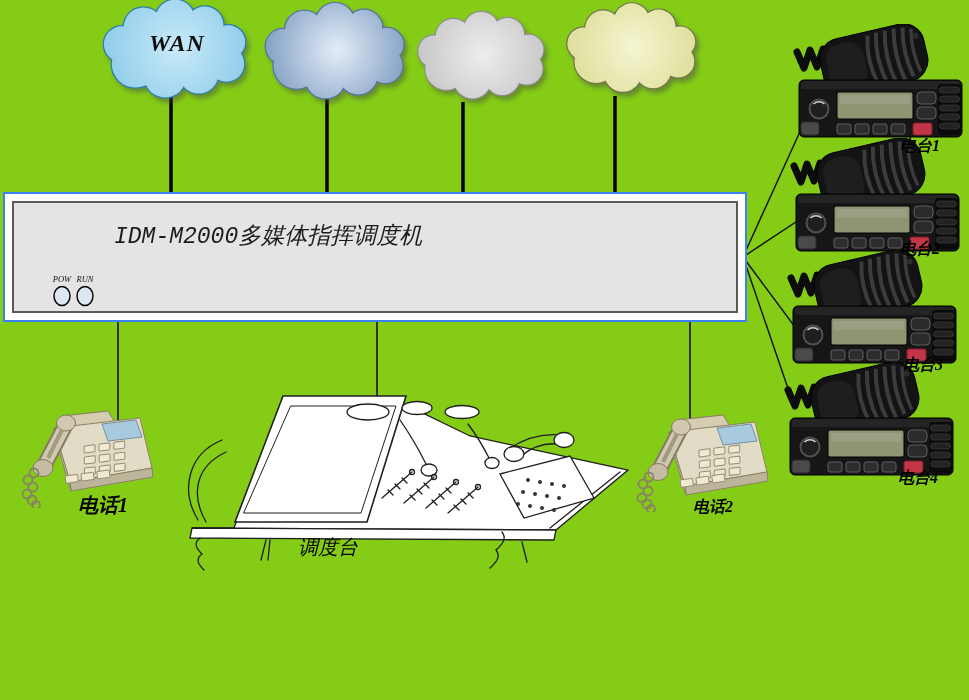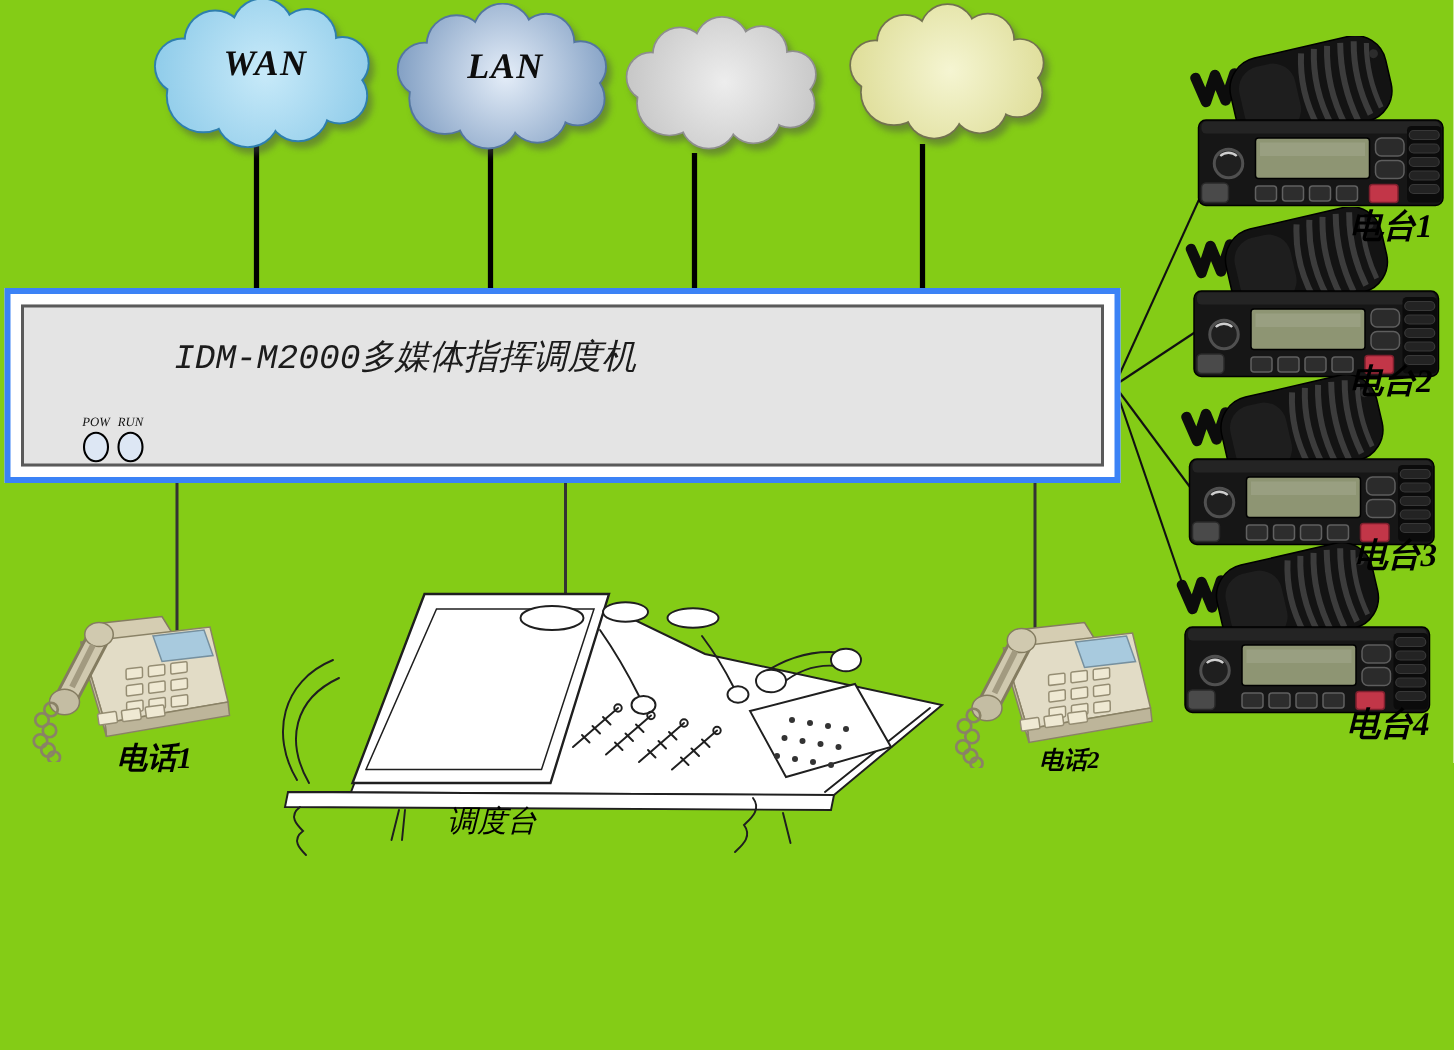--- a/index.html
+++ b/index.html
@@ -13,28 +13,28 @@
 
   
   .cloud{z-index:3;}
   .cloud svg{filter:drop-shadow(3px 4px 2px rgba(70,70,70,.45));}
   .cloud .cloud-label{position:absolute;left:0;right:0;top:30px;text-align:center;
         font-weight:bold;font-size:24px;color:#0d0d0d;letter-spacing:1px;}
   .cloud .cloud-label.two-line{top:16px;font-size:21px;line-height:1.25;letter-spacing:0.5px;}
 
   
   .main-unit{z-index:2;left:3px;top:192px;width:744px;height:130px;background:#ffffff;
-             border:4px solid #3b82f6;box-sizing:border-box;padding-left:44px;}
+             border:2px solid #3b82f6;box-sizing:border-box;padding-left:44px;}
   .main-panel{position:absolute;left:7px;top:7px;right:7px;bottom:7px;background:#e4e4e4;
               border:2px solid #5a5a5a;box-sizing:border-box;}
   .unit-title{position:absolute;left:100px;top:17px;font-size:23px;color:#1c1c1c;
               font-family:"Liberation Mono","DejaVu Sans Mono",monospace;white-space:nowrap;}
 
   
-  .dev-label{position:absolute;z-index:5;font-weight:bold;font-size:22px;color:#000;white-space:nowrap;}
+  .dev-label{position:absolute;z-index:5;font-weight:bold;font-size:16px;color:#000;white-space:nowrap;}
 
   .radio-block{z-index:4;width:175px;height:118px;}
   .phone-block{z-index:4;width:140px;height:98px;}
   .console-block{z-index:2;width:470px;height:195px;}
 </style>
 </head>
 <body>
 
 <div class="stage">
 
@@ -164,21 +164,20 @@
       <use href="#cloud-geom" fill="url(#grad-wan)" stroke="none"></use>
     </svg>
     <div class="cloud-label">WAN</div>
   </div>
 
   <div class="abs cloud" style="left:260px;top:2px;width:154px;height:108px">
     <svg width="154" height="108" viewBox="0 0 160 104">
       <use href="#cloud-geom" fill="url(#grad-lan)" stroke-width="2.6" stroke="#54769f"></use>
       <use href="#cloud-geom" fill="url(#grad-lan)" stroke="none"></use>
     </svg>
-    <div class="cloud-label">LAN</div>
   </div>
 
   <div class="abs cloud" style="left:413px;top:10px;width:140px;height:100px">
     <svg width="140" height="100" viewBox="0 0 160 104">
       <use href="#cloud-geom" fill="url(#grad-pstn)" stroke-width="2.6" stroke="#8e8e8e"></use>
       <use href="#cloud-geom" fill="url(#grad-pstn)" stroke="none"></use>
     </svg>
   </div>
 
   <div class="abs cloud" style="left:562px;top:0;width:143px;height:105px">

